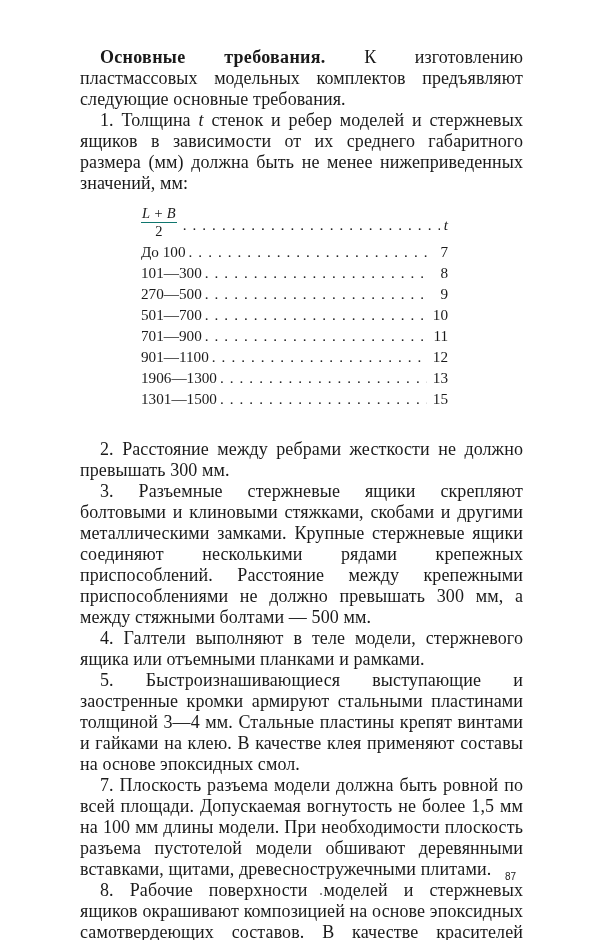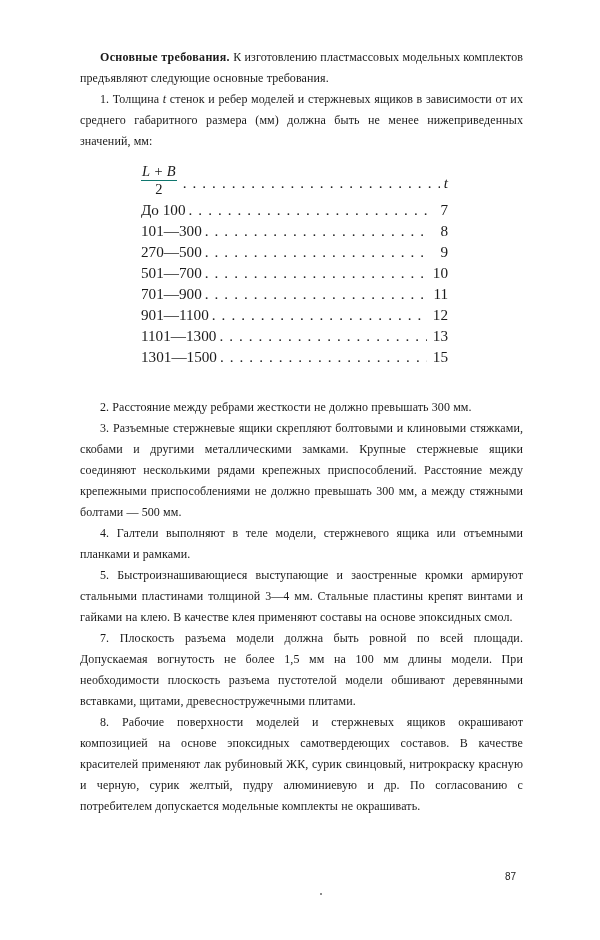--- a/index.html
+++ b/index.html
@@ -1,19 +1,19 @@
 <!DOCTYPE html>
 <html><head>
 <meta charset="utf-8">
 <style>
   html, body { margin: 0; padding: 0; background: #ffffff; }
   body { width: 600px; height: 940px; position: relative; overflow: hidden;
          font-family: "Liberation Serif", "DejaVu Serif", serif; color: #1a1a1a; }
   .page { position: absolute; left: 80px; top: 47px; width: 443px; }
-  p.para { margin: 0; font-size: 12px; line-height: 21px; text-align: justify;
+  p.para { margin: 0; font-size: 18px; line-height: 21px; text-align: justify;
            text-indent: 20px; letter-spacing: 0.1px; }
   p.para.first { text-indent: 20px; }
   .lead { font-weight: bold; letter-spacing: 0.3px; }
   .ital { font-style: italic; }
   .table { position: relative; margin: 9px 0 0 61px; width: 307px; font-size: 15.2px; }
   .trow { display: flex; align-items: baseline; height: 21px; line-height: 21px; }
   .trow .k { white-space: nowrap; }
   .trow .dots { flex: 1; overflow: hidden; white-space: nowrap; margin: 0 3px; letter-spacing: 6px; color: #222; }
   .trow .v { min-width: 18px; text-align: right; }
   .thead { display: flex; align-items: center; height: 38px; }
@@ -67,21 +67,21 @@
         <span class="k">701—900</span>
         <span class="dots">.......................................</span>
         <span class="v">11</span>
       </div>
     <div class="trow">
         <span class="k">901—1100</span>
         <span class="dots">.......................................</span>
         <span class="v">12</span>
       </div>
     <div class="trow">
-        <span class="k">1101—1300</span>
+        <span class="k">1906—1300</span>
         <span class="dots">.......................................</span>
         <span class="v">13</span>
       </div>
     <div class="trow">
         <span class="k">1301—1500</span>
         <span class="dots">.......................................</span>
         <span class="v">15</span>
       </div>
   </div>
 

